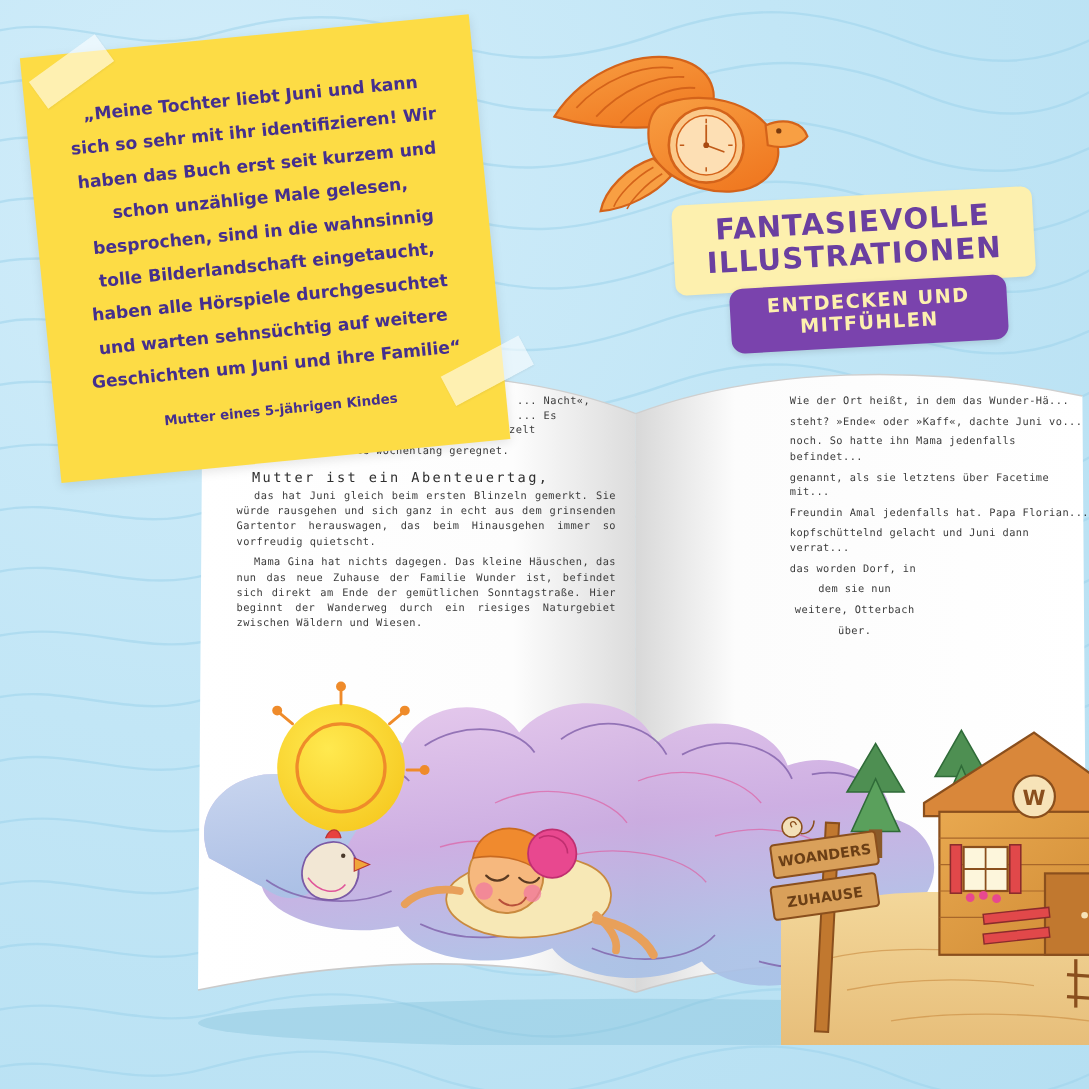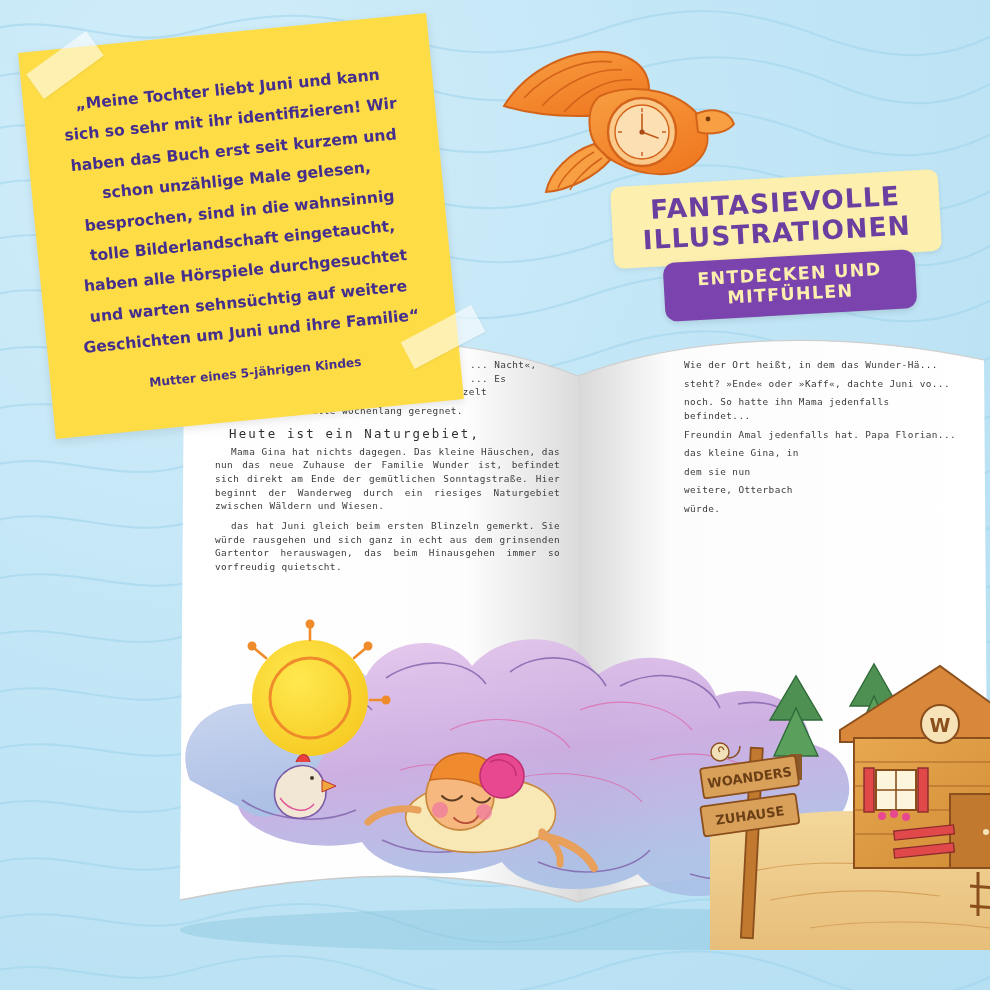--- a/index.html
+++ b/index.html
@@ -64,27 +64,27 @@
     font-size: 12.4px;
     letter-spacing: 2.2px;
     margin: 7px 0 2px 0;
     text-indent: 14px;
     color: #2f2f2f;
   }
   .page-left-text .headline-cont {
     text-indent: 16px;
   }
   .page-right-text {
-    left: 684px;
+    left: 718px;
     top: 358px;
     width: 272px;
     font-size: 9.4px;
   }
   .page-right-text .para { margin: 0 0 5px 0; }
-  .page-right-text .narrow { width: 118px; }
+  .page-right-text .narrow { width: 118px; text-align: center; }
 
   
   .illu {
     position: absolute;
     left: 150px;
     top: 480px;
     width: 860px;
     height: 470px;
     pointer-events: none;
   }
@@ -280,39 +280,41 @@
       <path d="M428 86 C 540 44, 690 40, 834 70" fill="none" stroke="#cfcfcf" stroke-width="1.2"></path>
       <path d="M30 610 C 180 580, 320 576, 428 612" fill="none" stroke="#cacaca" stroke-width="1.4"></path>
       <path d="M428 612 C 540 576, 690 580, 838 610" fill="none" stroke="#cacaca" stroke-width="1.4"></path>
     </svg>
   </div>
 
   <div class="page-text page-left-text">
     <div class="para">... seit einer Trillion Tage, an</div>
     <div class="para">dem Juni von einem Sonnenstrahl wachgekitzelt</div>
     <div class="para">worden war. Es hatte wochenlang geregnet.</div>
-    <div class="headline">Heute ist ein Naturgebiet,</div>
+    <div class="headline">Mutter ist ein Abenteuertag,</div>
+    <div class="para headline-cont">das hat Juni gleich beim ersten Blinzeln gemerkt. Sie würde rausgehen und sich ganz in echt aus dem grinsenden Gartentor herauswagen, das beim Hinausgehen immer so vorfreudig quietscht.</div>
     <div class="para indent">Mama Gina hat nichts dagegen. Das kleine Häuschen, das nun das neue Zuhause der Familie Wunder ist, befindet sich direkt am Ende der gemütlichen Sonntagstraße. Hier beginnt der Wanderweg durch ein riesiges Naturgebiet zwischen Wäldern und Wiesen.</div>
-    <div class="para headline-cont">das hat Juni gleich beim ersten Blinzeln gemerkt. Sie würde rausgehen und sich ganz in echt aus dem grinsenden Gartentor herauswagen, das beim Hinausgehen immer so vorfreudig quietscht.</div>
   </div>
 
   <div class="page-text" style="left:470px; top:358px; width:120px; font-size:9.4px;">
     <div class="para">... Nacht«,</div>
     <div class="para">... Es</div>
   </div>
 
   <div class="page-text page-right-text">
     <div class="para">Wie der Ort heißt, in dem das Wunder-Hä...</div>
     <div class="para">steht? »Ende« oder »Kaff«, dachte Juni vo...</div>
     <div class="para">noch. So hatte ihn Mama jedenfalls befindet...</div>
+    <div class="para">genannt, als sie letztens über Facetime mit...</div>
     <div class="para">Freundin Amal jedenfalls hat. Papa Florian...</div>
-    <div class="para">das kleine Gina, in</div>
+    <div class="para">kopfschüttelnd gelacht und Juni dann verrat...</div>
+    <div class="para">das worden Dorf, in</div>
     <div class="para narrow">dem sie nun</div>
     <div class="para narrow">weitere, Otterbach</div>
-    <div class="para narrow">würde.</div>
+    <div class="para narrow">über.</div>
   </div>
 
   <svg class="illu" width="860" height="470" viewBox="0 0 860 470">
     <defs>
       <radialGradient id="sunG" cx="0.4" cy="0.35" r="0.75">
         <stop offset="0" stop-color="#ffe94f"></stop>
         <stop offset="1" stop-color="#f6c81f"></stop>
       </radialGradient>
       <linearGradient id="cloudP" x1="0" y1="0" x2="0.3" y2="1">
         <stop offset="0" stop-color="#e6c8ec"></stop>

